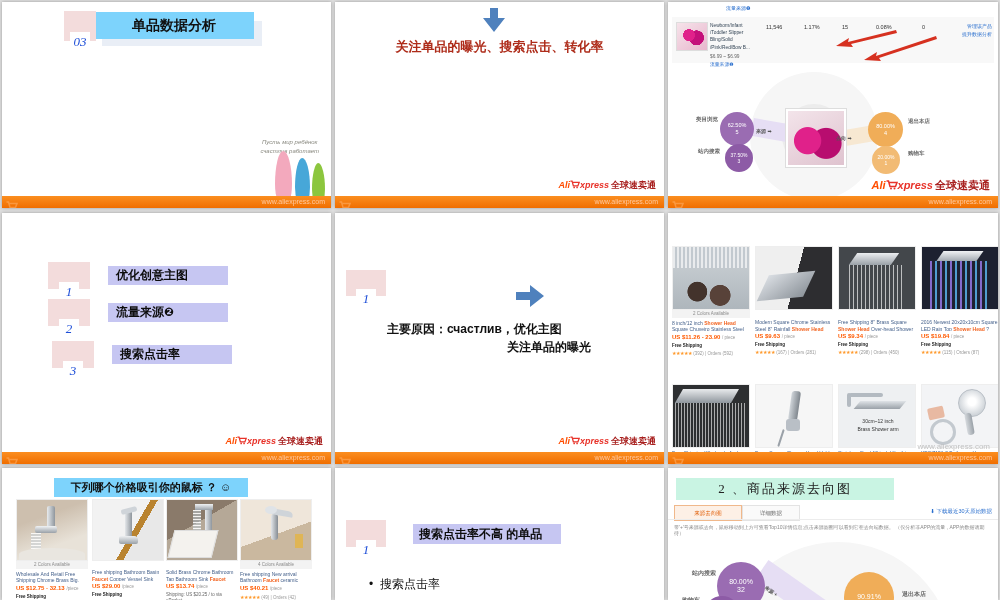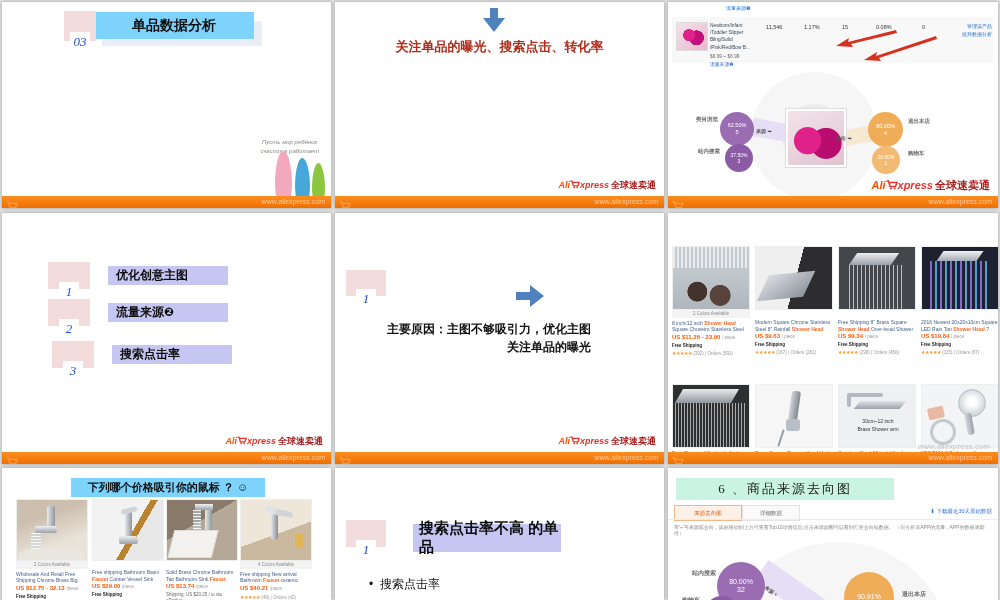--- a/index.html
+++ b/index.html
@@ -199,21 +199,21 @@
     </div>
   </div>
 
   <div class="slide" style="left:335px;top:213px;width:329px;height:251px;">
     <div class="numbox" style="left:11px;top:57px;width:40px;height:26px;">
         <span class="inner">1</span>
       </div>
     <svg style="position:absolute;left:181px;top:72px;" width="28" height="22" viewBox="0 0 28 22">
       <polygon points="0,7 14,7 14,0 28,11 14,22 14,15 0,15" fill="#4f81bd"></polygon>
     </svg>
-    <div style="position:absolute;left:52px;top:108px;font-size:12px;font-weight:bold;color:#111;">主要原因：主图不够吸引力，优化主图</div>
+    <div style="position:absolute;left:52px;top:108px;font-size:12px;font-weight:bold;color:#111;">主要原因：счастлив，优化主图</div>
     <div style="position:absolute;left:172px;top:126px;font-size:12px;font-weight:bold;color:#111;">关注单品的曝光</div>
     <div class="ae-logo" style="right:8px;bottom:16px;">
       <span class="ali">Ali</span><svg width="10" height="9" viewBox="0 0 24 20">
           <path d="M1 2h4l3 11h11l3-8H7" fill="none" stroke="#e8332a" stroke-width="3"></path>
           <circle cx="10" cy="17" r="2" fill="#e8332a"></circle>
           <circle cx="17" cy="17" r="2" fill="#e8332a"></circle>
         </svg><span class="xp">xpress</span><span class="cn">全球速卖通</span>
     </div>
     <div class="fbar">
       <span class="fcart"><svg width="12" height="10" viewBox="0 0 24 20">
@@ -306,21 +306,21 @@
     <div style="position:absolute;right:8px;bottom:13px;font-size:8px;color:rgba(185,185,185,.85);">www.aliexpress.com</div>
     <div class="fbar">
       <span class="fcart"><svg width="12" height="10" viewBox="0 0 24 20">
             <path d="M1 2h4l3 11h11l3-8H7" fill="none" stroke="#ffb169" stroke-width="3"></path>
           </svg></span>
       <span class="furl">www.aliexpress.com</span>
     </div>
   </div>
 
   <div class="slide" style="left:2px;top:468px;width:329px;height:132px;">
-    <div class="bluebar" style="left:69px;top:10px;width:194px;height:19px;font-size:11px;">下列哪个价格吸引你的鼠标 ？ ☺</div>
+    <div class="bluebar" style="left:52px;top:10px;width:194px;height:19px;font-size:11px;">下列哪个价格吸引你的鼠标 ？ ☺</div>
     <div class="prod" style="left:14px;top:31px;width:72px;">
       <div class="pimg" style="height:60px;background:linear-gradient(160deg,#cdbfae 30%,#e8e2d8 70%);">
         <div style="position:absolute;left:30px;top:6px;width:8px;height:26px;background:linear-gradient(90deg,#e8ebee,#8f969d);border-radius:2px;"></div>
         <div style="position:absolute;left:18px;top:26px;width:22px;height:7px;background:linear-gradient(#f0f2f4,#9aa1a8);border-radius:2px;"></div>
         <div style="position:absolute;left:14px;top:33px;width:10px;height:22px;background:repeating-linear-gradient(rgba(255,255,255,.85) 0 1px,rgba(200,210,220,.5) 1px 3px);"></div>
         <div style="position:absolute;left:2px;bottom:0;right:2px;height:12px;background:#e9e6e0;border-radius:50% 50% 0 0;"></div>
       </div>
       <div class="cap">2 Colors Available</div>
       <div class="ttl"><span>Wholesale And Retail Free Shipping Chrome Brass Big.</span><b></b><span></span></div>
       <div class="price"><span>US $12.75 - 32.13</span> <span class="unit">/piece</span></div>
@@ -360,28 +360,28 @@
       <div class="ttl"><span>Free shipping New arrival Bathroom </span><b>Faucet</b><span> ceramic</span></div>
       <div class="price"><span>US $40.21</span> <span class="unit">/piece</span></div>
       <div class="stl"><span class="st">★★★★★</span> <span class="rt">(49) | Orders (42)</span></div>
     </div>
   </div>
 
   <div class="slide" style="left:335px;top:468px;width:329px;height:132px;">
     <div class="numbox" style="left:11px;top:52px;width:40px;height:27px;">
         <span class="inner">1</span>
       </div>
-    <div class="lavbar" style="left:78px;top:56px;width:142px;height:28px;font-size:15px;padding-left:6px;">搜索点击率不高  的单品</div>
+    <div class="lavbar" style="left:78px;top:56px;width:142px;height:20px;font-size:12px;padding-left:6px;">搜索点击率不高  的单品</div>
     <div style="position:absolute;left:34px;top:108px;font-size:12px;color:#111;">
       <span>•</span>&nbsp;&nbsp;<span>搜索点击率</span>
     </div>
   </div>
 
   <div class="slide" style="left:668px;top:468px;width:330px;height:132px;">
-    <div style="position:absolute;left:8px;top:10px;width:218px;height:22px;background:#c9f4e3;color:#222;font-size:13px;letter-spacing:2px;display:flex;align-items:center;justify-content:center;font-family:'Liberation Serif',serif;">6 、商品来源去向图</div>
+    <div style="position:absolute;left:8px;top:10px;width:218px;height:22px;background:#c9f4e3;color:#222;font-size:13px;letter-spacing:2px;display:flex;align-items:center;justify-content:center;font-family:'Liberation Serif',serif;">2 、商品来源去向图</div>
     <div style="position:absolute;left:6px;top:37px;width:66px;height:14px;background:#fdf0e6;border:1px solid #f0b88b;color:#e05a00;font-size:5.5px;display:flex;align-items:center;justify-content:center;">来源去向图</div>
     <div style="position:absolute;left:74px;top:37px;width:56px;height:14px;background:#fafafa;border:1px solid #e3e3e3;color:#666;font-size:5.5px;display:flex;align-items:center;justify-content:center;">详细数据</div>
     <div style="position:absolute;right:6px;top:40px;font-size:5.5px;" class="tinylink">
       <span>⬇</span> <span>下载最近30天原始数据</span>
     </div>
     <div style="position:absolute;left:0;right:0;top:51px;border-top:1px solid #ececec;"></div>
     <div style="position:absolute;left:6px;right:6px;top:56px;font-size:5px;color:#888;">带'+'号来源或去向，鼠标移动到上方可查看Top10详情信息;点击来源圆圈可以看到它在去向端数据。 （仅分析非APP的流量 , APP的数据请期待）</div>
     <div class="bigcirc" style="left:55px;top:74px;width:230px;height:230px;"></div>
 
     <div class="ribbon" style="left:86px;top:114px;width:84px;height:24px;transform:rotate(35deg);"></div>

